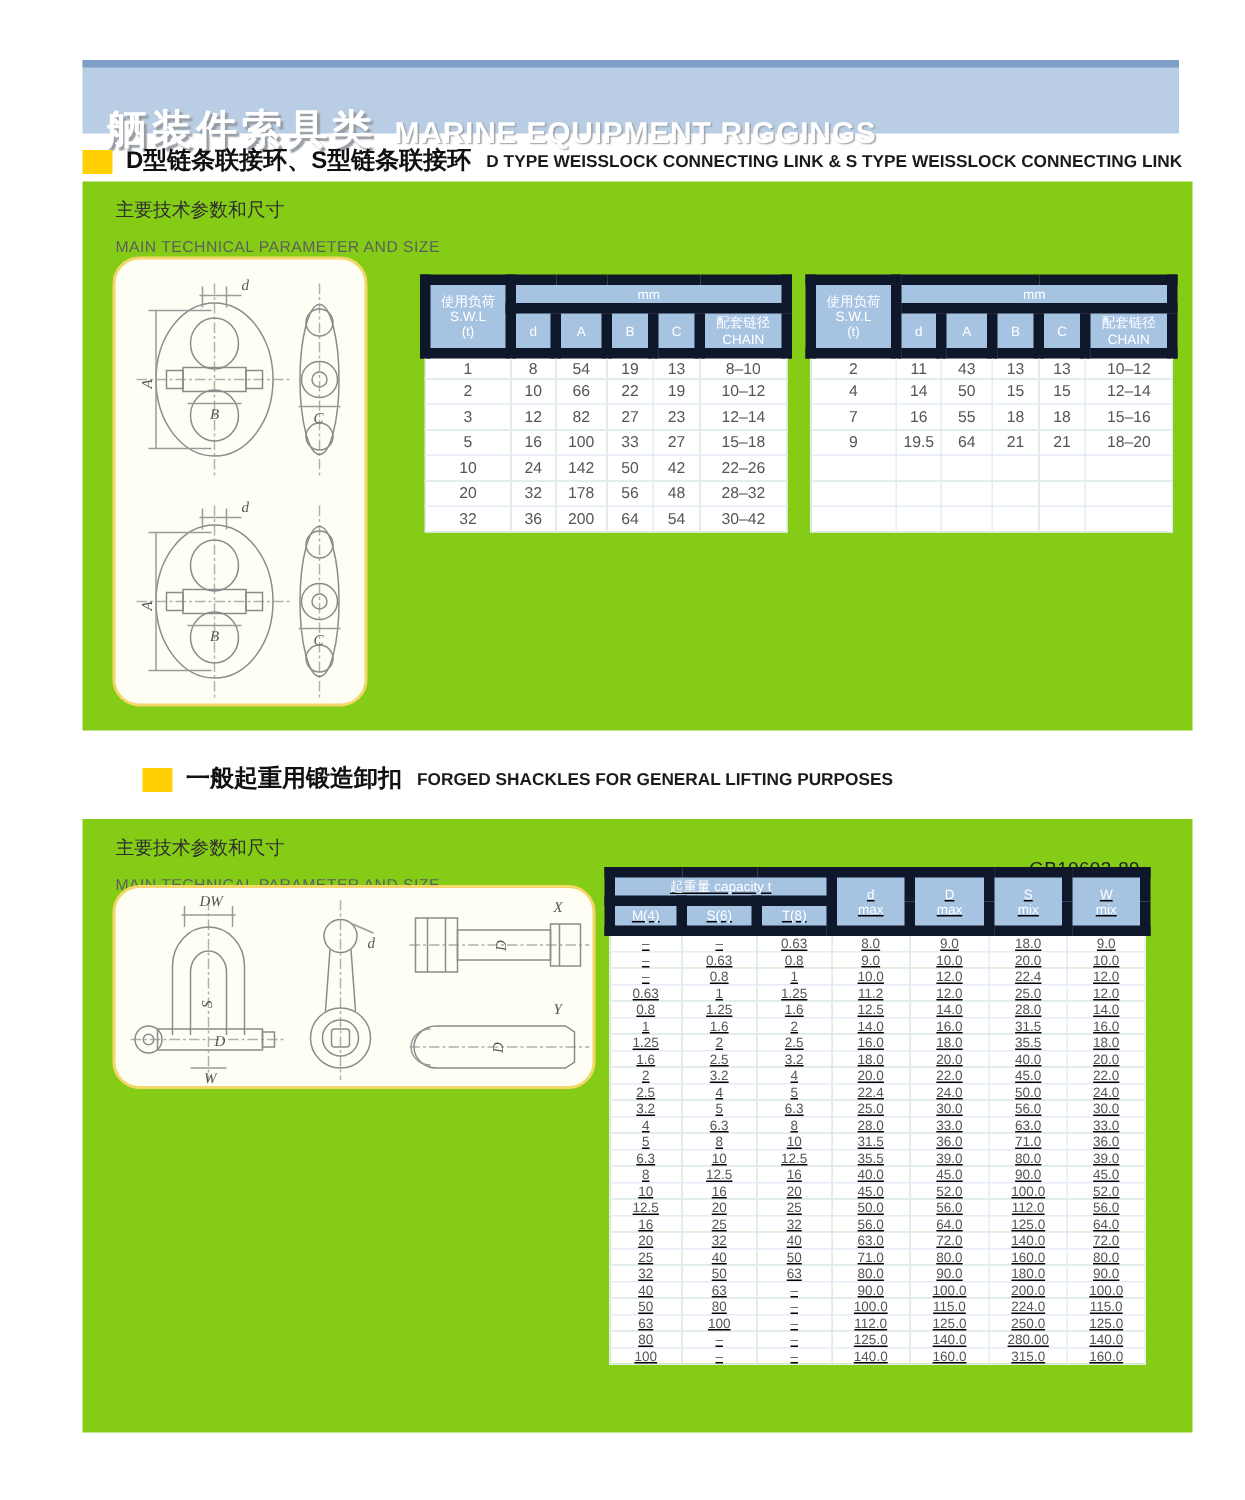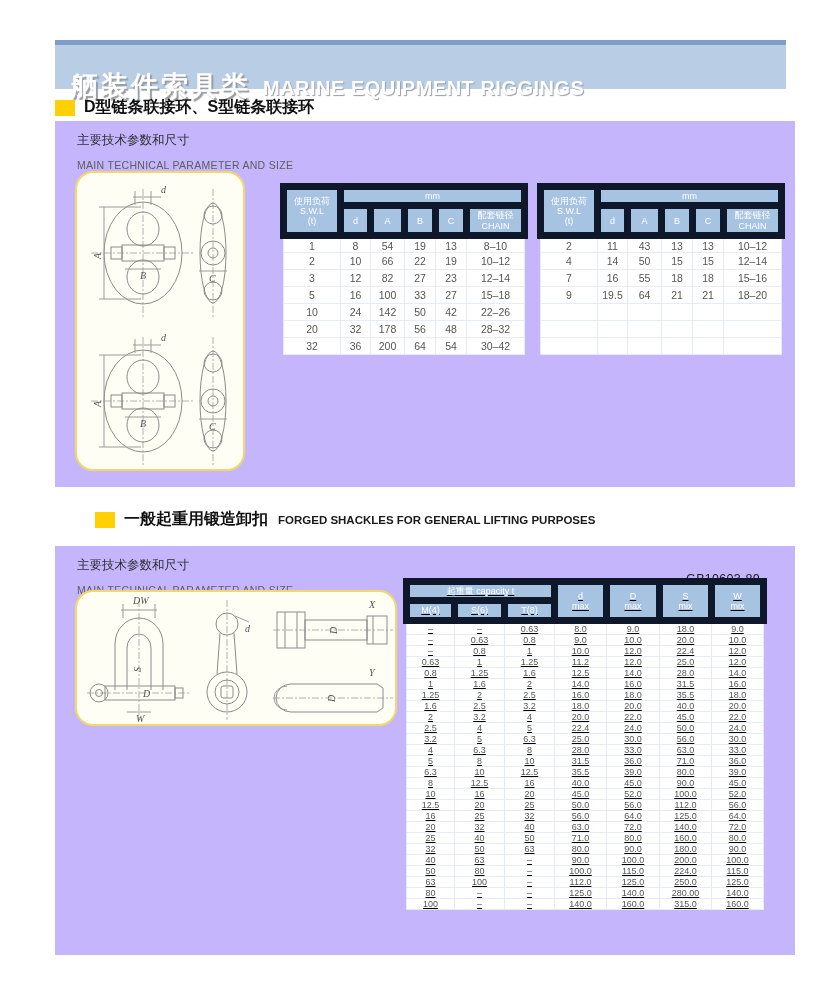--- a/index.html
+++ b/index.html
@@ -15,21 +15,21 @@
   .band-en { font-size:20px; font-weight:bold; color:#fff; margin-left:12px; letter-spacing:.5px;
              text-shadow:1px 1px 1px #979ca3; }
 
   
   .sec-title { position:absolute; left:55px; display:flex; align-items:center; }
   .bullet { display:inline-block; width:20px; height:16px; background:#ffd104; margin-right:9px; }
   .sec-zh { font-size:16px; font-weight:bold; color:#101010; }
   .sec-en { font-size:11.5px; font-weight:bold; color:#1a1a1a; margin-left:10px; }
 
   
-  .panel { position:absolute; left:55px; width:740px; background:#c4b5fd; }
+  .panel { position:absolute; left:55px; width:740px; background:#84cc16; }
   #panel1 { top:121px; height:366px; }
   #panel2 { top:546px; height:409px; }
   .param { position:absolute; left:22px; top:11px; }
   .param-zh { font-size:12.5px; color:#2e2e2e; }
   .param-en { font-size:10.5px; color:#5e5e5e; margin-top:10px; letter-spacing:.3px; }
 
   .drawbox { position:absolute; background:#fffef5; border:2px solid #f3d76b; border-radius:18px; }
   #drawbox1 { left:20px; top:50px; width:170px; height:300px; }
   #drawbox2 { left:20px; top:44px; width:322px; height:136px; }
   .draw line, .draw path, .draw ellipse, .draw circle, .draw rect { stroke:#8b8b8b; fill:none; stroke-width:1; }
@@ -62,20 +62,21 @@
   <div class="band">
     <div class="band-inner">
       <span class="band-zh">舾装件索具类</span>
       <span class="band-en">MARINE EQUIPMENT RIGGINGS</span>
     </div>
   </div>
 
   <div class="sec-title" style="top:97px;">
     <span class="bullet"></span>
     <span class="sec-zh">D型链条联接环、S型链条联接环</span>
+    <span class="sec-en">D TYPE WEISSLOCK CONNECTING LINK &amp; S TYPE WEISSLOCK CONNECTING LINK</span>
   </div>
 
   <div class="panel" id="panel1">
     <div class="param">
       <div class="param-zh">主要技术参数和尺寸</div>
       <div class="param-en">MAIN TECHNICAL PARAMETER AND SIZE</div>
     </div>
 
     <div class="drawbox" id="drawbox1">
       <svg class="draw" width="166" height="296" viewBox="0 0 166 296">

